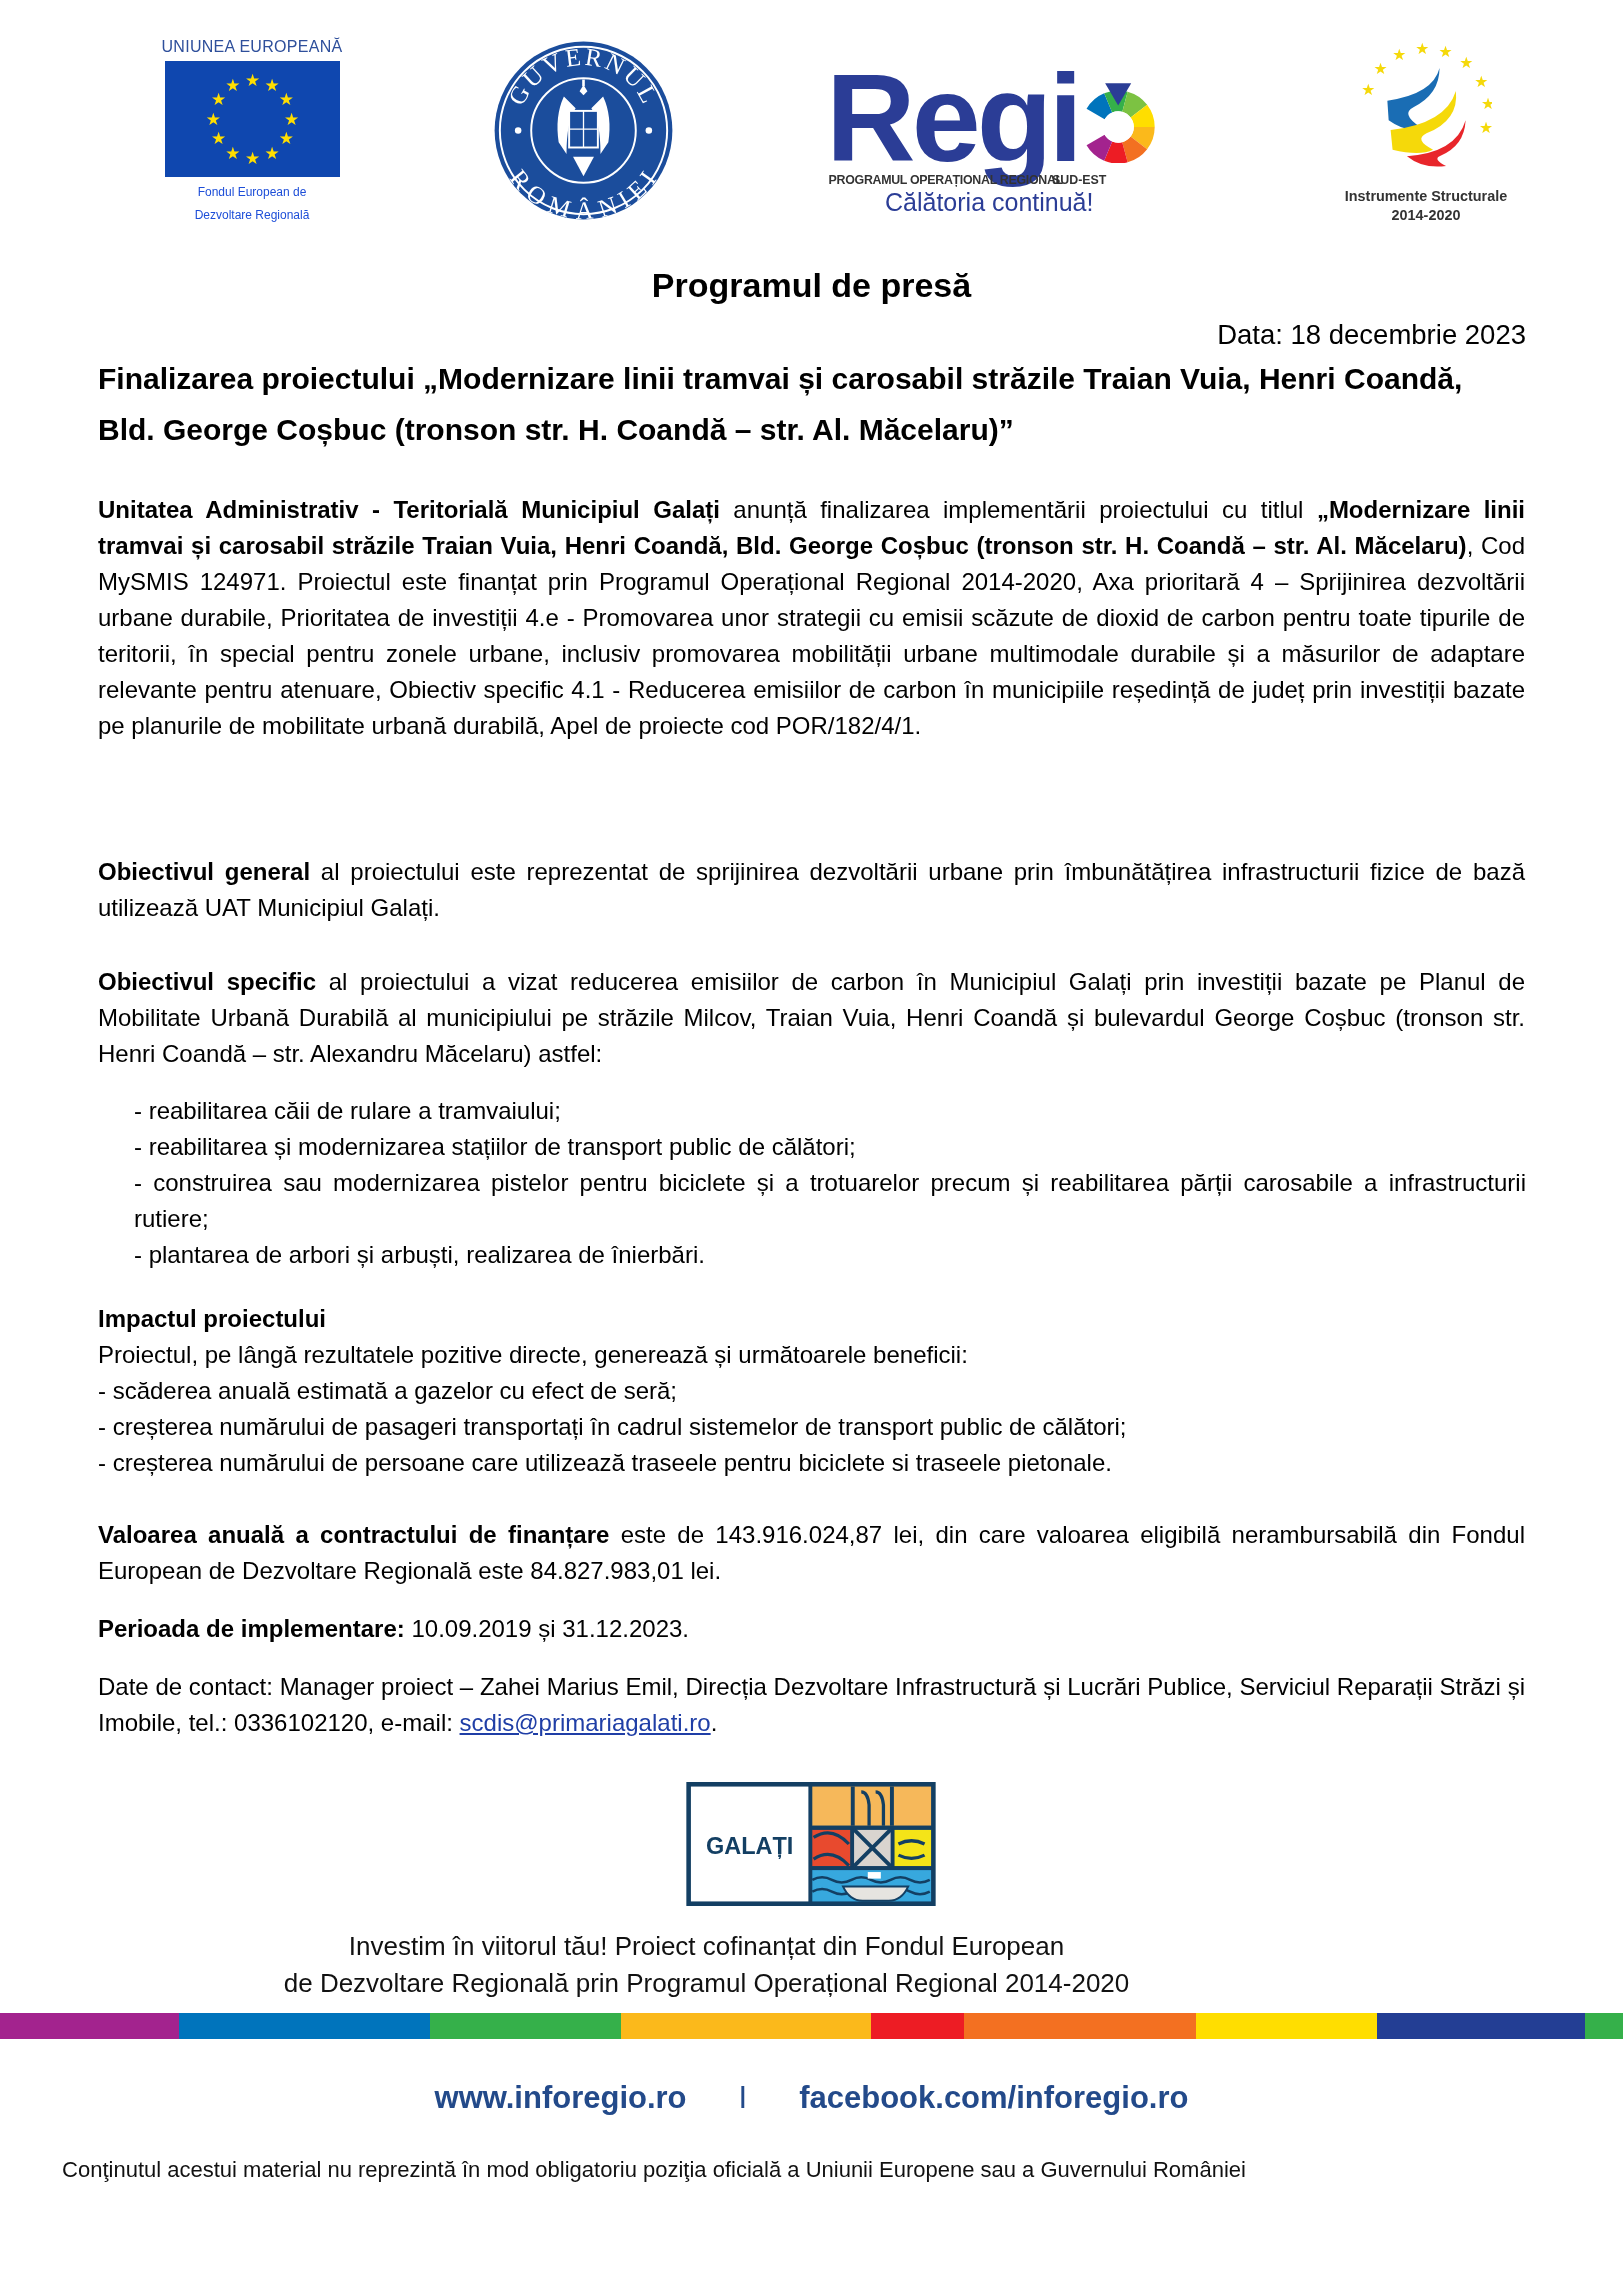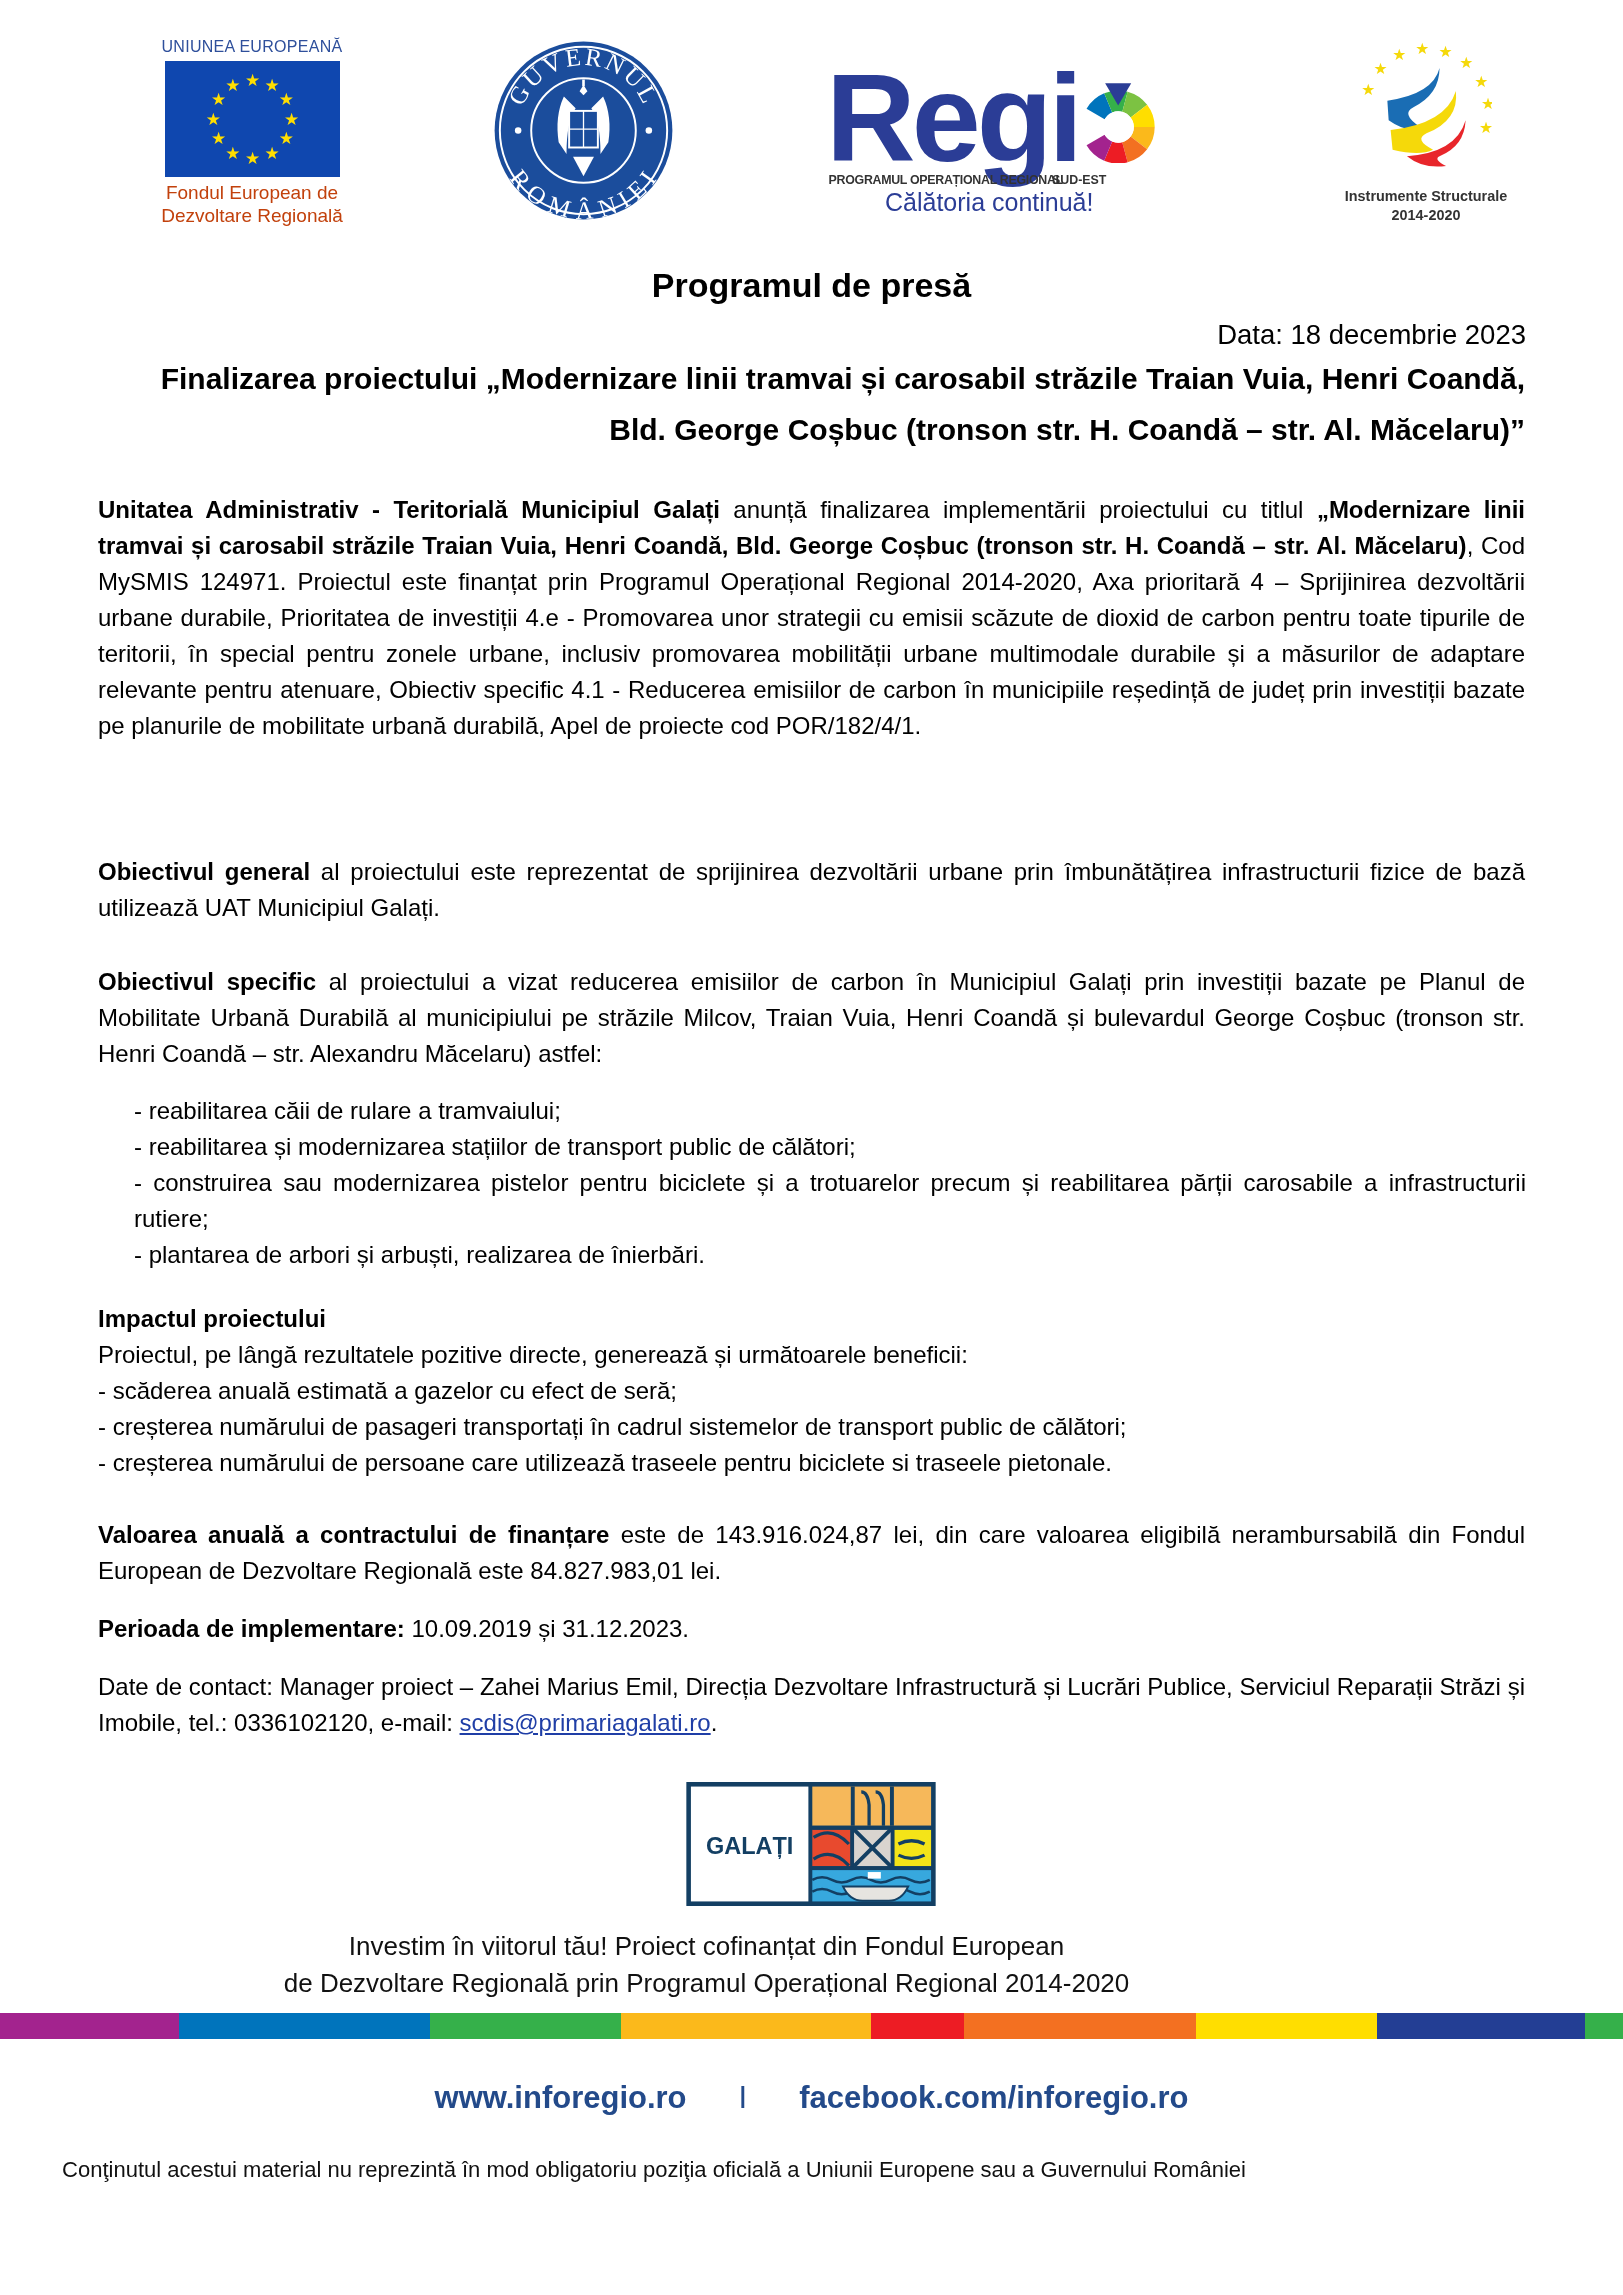--- a/index.html
+++ b/index.html
@@ -5,41 +5,41 @@
   html, body { margin: 0; padding: 0; background: #ffffff; }
   body { width: 1623px; height: 2295px; position: relative; overflow: hidden;
          font-family: "Liberation Sans", sans-serif; color: #000; }
 
   
   .logos { position: absolute; top: 26px; left: 0; width: 1623px; height: 209px; }
   .logo { position: absolute; }
   .eu-logo { left: 157px; top: 11.8px; width: 190px; }
   .eu-top { color: #2e4f9b; font-size: 16px; letter-spacing: 0.3px; text-align: center; white-space: nowrap; }
   .eu-flag { width: 175px; height: 116px; background: #0f47af; margin: 5.2px auto 3.9px; position: relative; }
-  .eu-bottom { color: #c2410c; font-size: 19px; text-align: center; line-height: 23.6px; white-space: nowrap; }
+  .eu-bottom { color: #1d4ed8; font-size: 12px; text-align: center; line-height: 23.6px; white-space: nowrap; }
 
   .gov-logo { left: 492px; top: 13px; width: 183px; height: 183px; }
 
   .regio-logo { left: 826px; top: 23px; width: 366px; height: 170px; }
   .regio-word { position: absolute; left: 0; top: 6.5px; font-size: 124px; font-weight: bold; color: #2b3d96;
                 letter-spacing: -3.9px; line-height: 124px; }
   .regio-wheel { position: absolute; left: 255px; top: 29.4px; width: 75px; height: 85px; }
   .regio-prog { position: absolute; left: 2.6px; top: 124px; font-size: 12.4px; font-weight: bold; color: #333; letter-spacing: -0.3px; white-space: nowrap; }
   .regio-sud { position: absolute; left: 226px; top: 124px; font-size: 12.4px; font-weight: bold; color: #333; white-space: nowrap; }
   .regio-cal { position: absolute; left: 59px; top: 139px; font-size: 25px; color: #2b3d96; white-space: nowrap; }
 
   .is-logo { left: 1315px; top: 16.4px; width: 222px; height: 203px; }
   .is-svg { position: absolute; left: 46px; top: 0; width: 131px; height: 137px; }
   .is-text { position: absolute; left: 0; top: 145px; width: 222px; text-align: center; font-size: 14.4px; font-weight: bold; color: #333; line-height: 18.3px; }
 
   
   .title { position: absolute; top: 266px; left: 0; width: 1623px; text-align: center;
            font-size: 34px; font-weight: bold; }
   .date { position: absolute; top: 319px; right: 97px; font-size: 27.5px; }
-  .headline { position: absolute; top: 353px; left: 98px; width: 1427px; text-align: right;
+  .headline { position: absolute; top: 353px; left: 98px; width: 1427px; text-align: left;
               font-size: 30px; font-weight: bold; line-height: 51px; }
 
   
   .body { position: absolute; left: 98px; width: 1427px; font-size: 24px; line-height: 36px; text-align: justify; }
   .p1 { top: 492px; }
   .p2 { top: 854px; }
   .p3 { top: 964px; }
   .list { position: absolute; left: 134px; width: 1392px; font-size: 24px; line-height: 36px; text-align: justify; top: 1093px; }
   .list div { margin: 0; }
   .impact { top: 1301px; text-align: left; }

